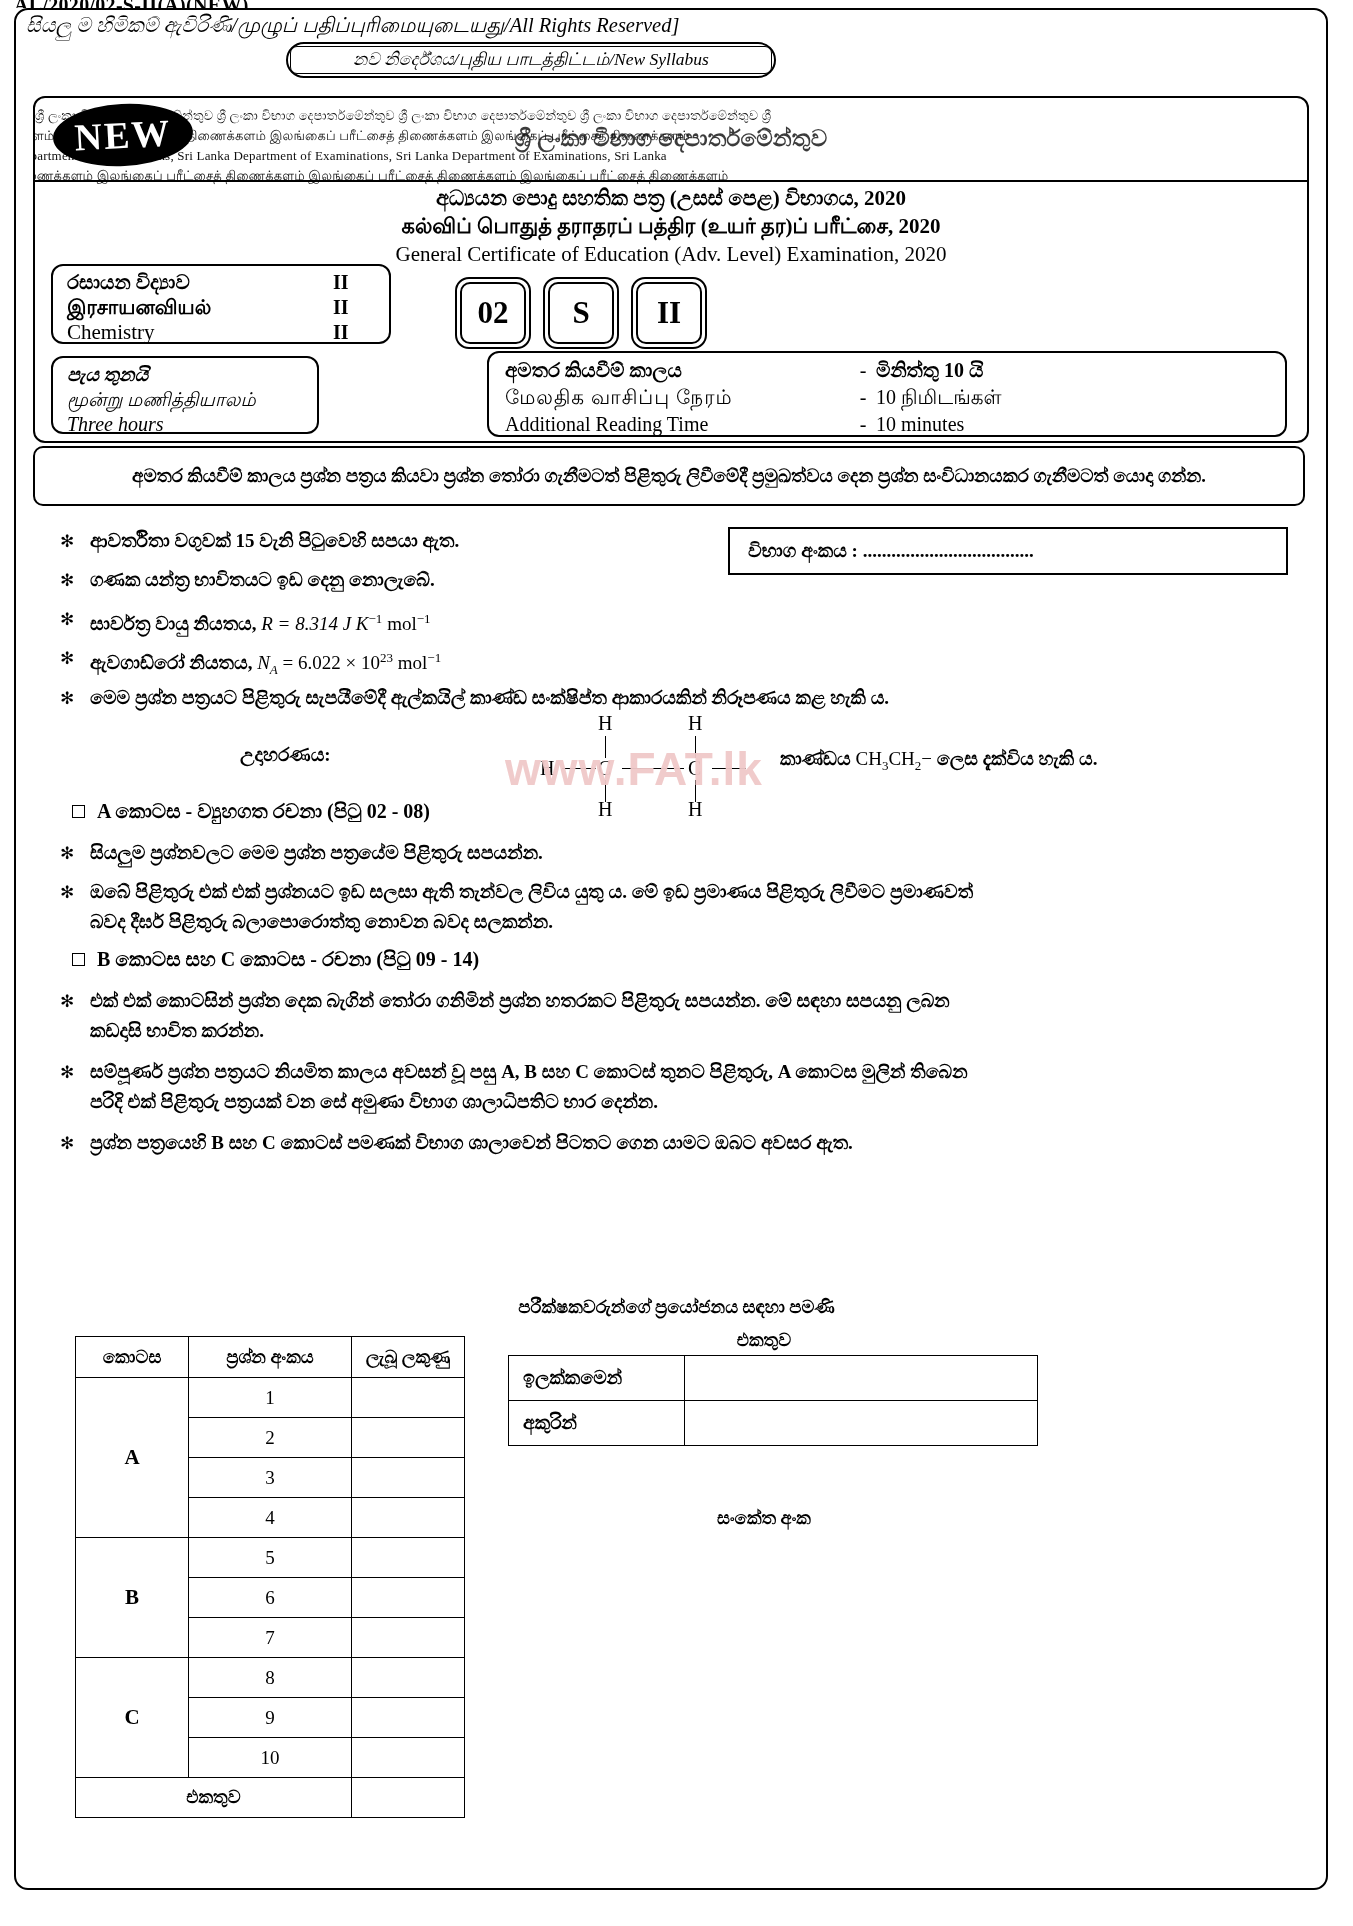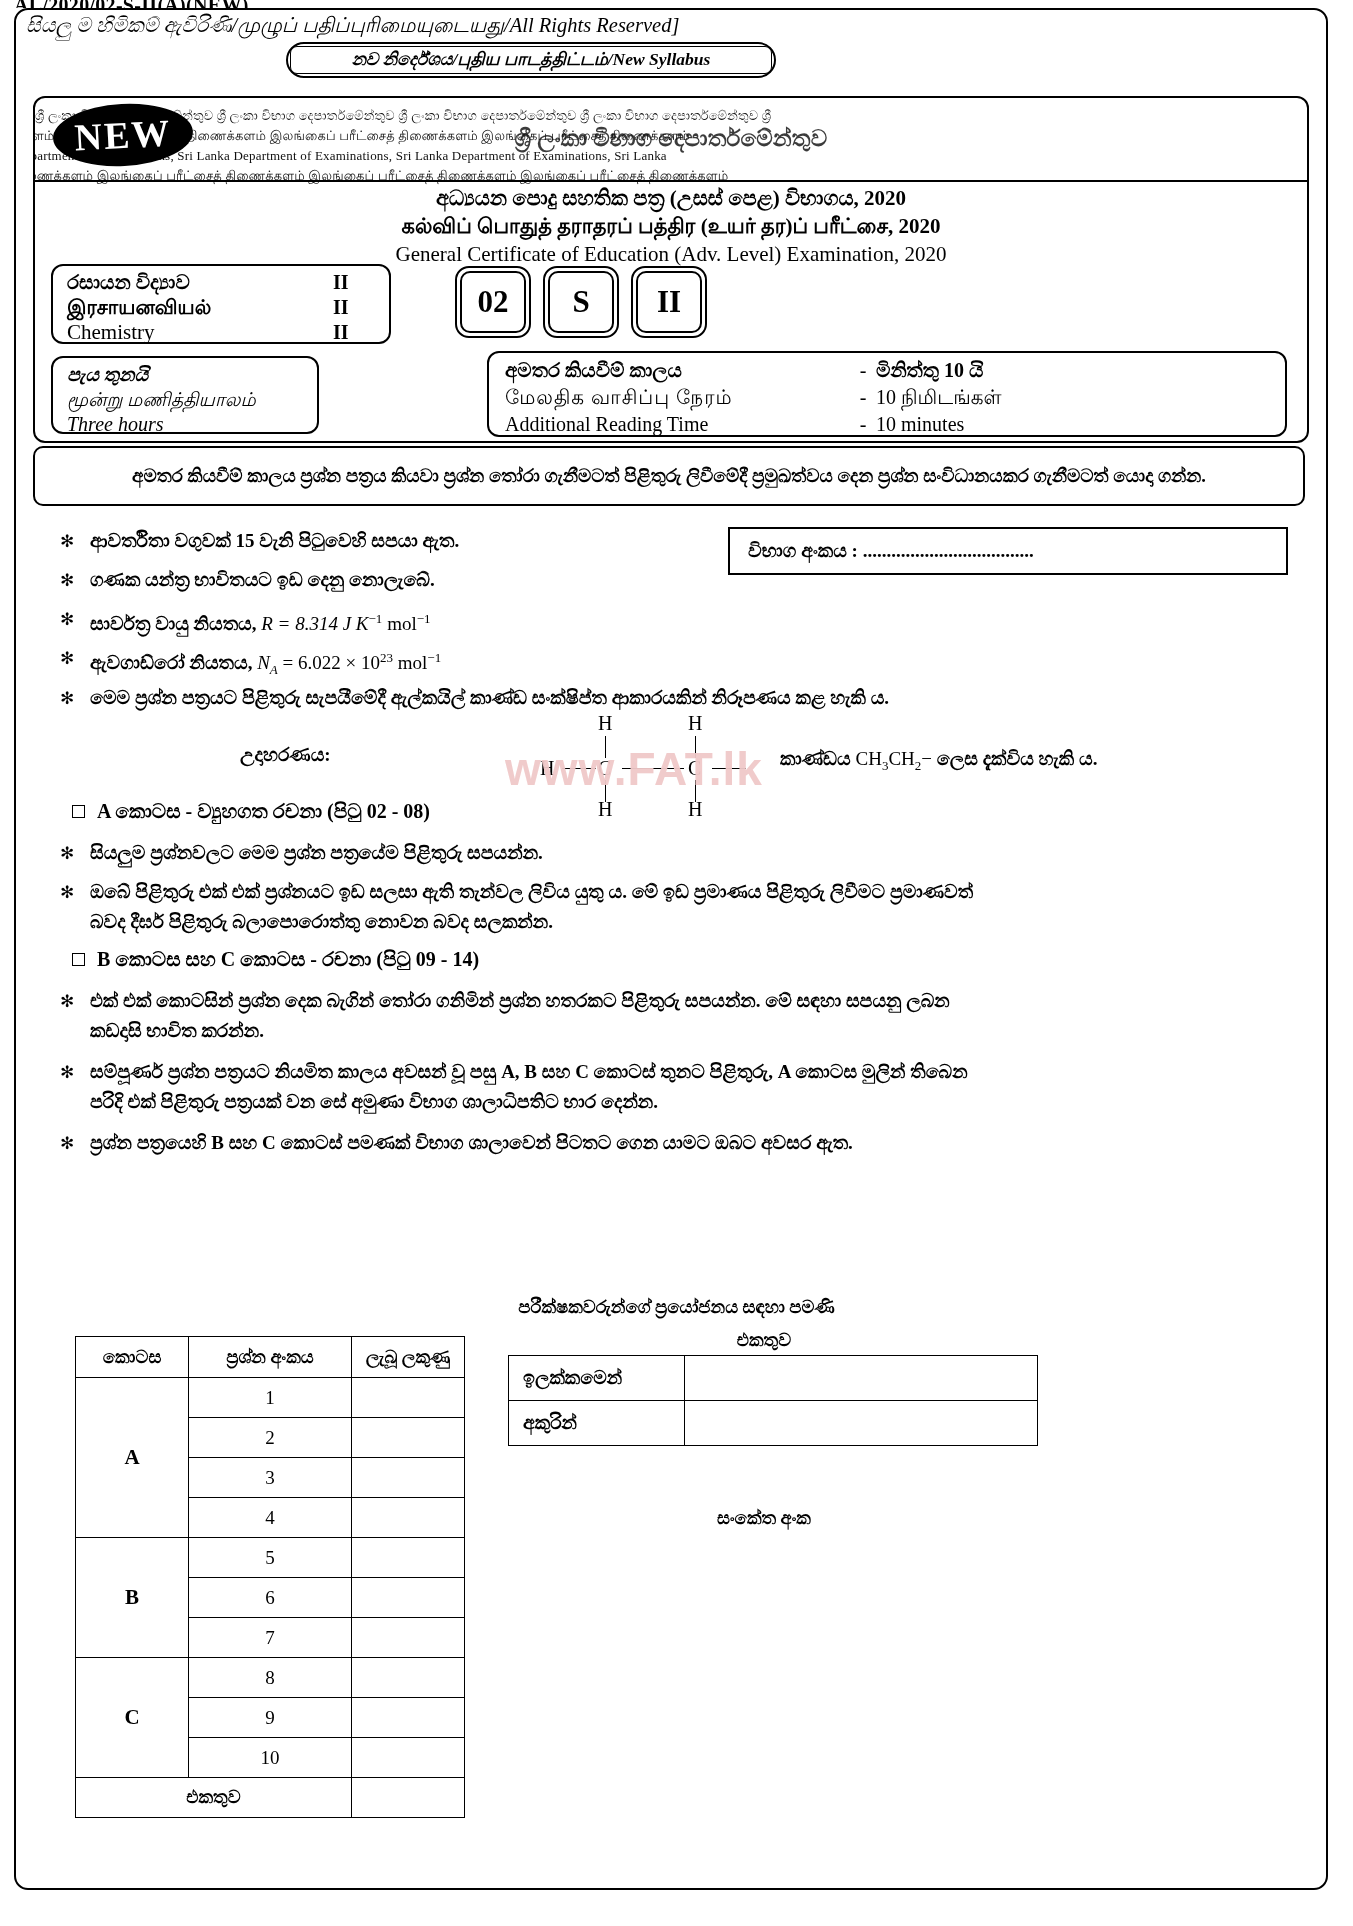--- a/index.html
+++ b/index.html
@@ -73,21 +73,21 @@
     justify-content: center;
   }
   .syllabus-pill-inner {
     width: 480px;
     height: 26px;
     border: 1.5px solid #000;
     border-radius: 7px;
     display: flex;
     align-items: center;
     justify-content: center;
-    font-weight: bold;
+    font-weight: normal;
     font-size: 17.5px;
     font-style: italic;
     white-space: nowrap;
     font-family: "Liberation Serif", serif;
   }
 
   
   .header-card {
     position: absolute;
     left: 33px;
@@ -207,20 +207,21 @@
     gap: 12px;
   }
   .chip {
     width: 72px;
     height: 68px;
     border: 2.5px solid #000;
     border-radius: 14px;
     display: flex;
     align-items: center;
     justify-content: center;
+    margin-top: 11px;
   }
   .chip span {
     display: flex;
     align-items: center;
     justify-content: center;
     width: 62px;
     height: 58px;
     border: 2px solid #000;
     border-radius: 10px;
     font-weight: bold;

